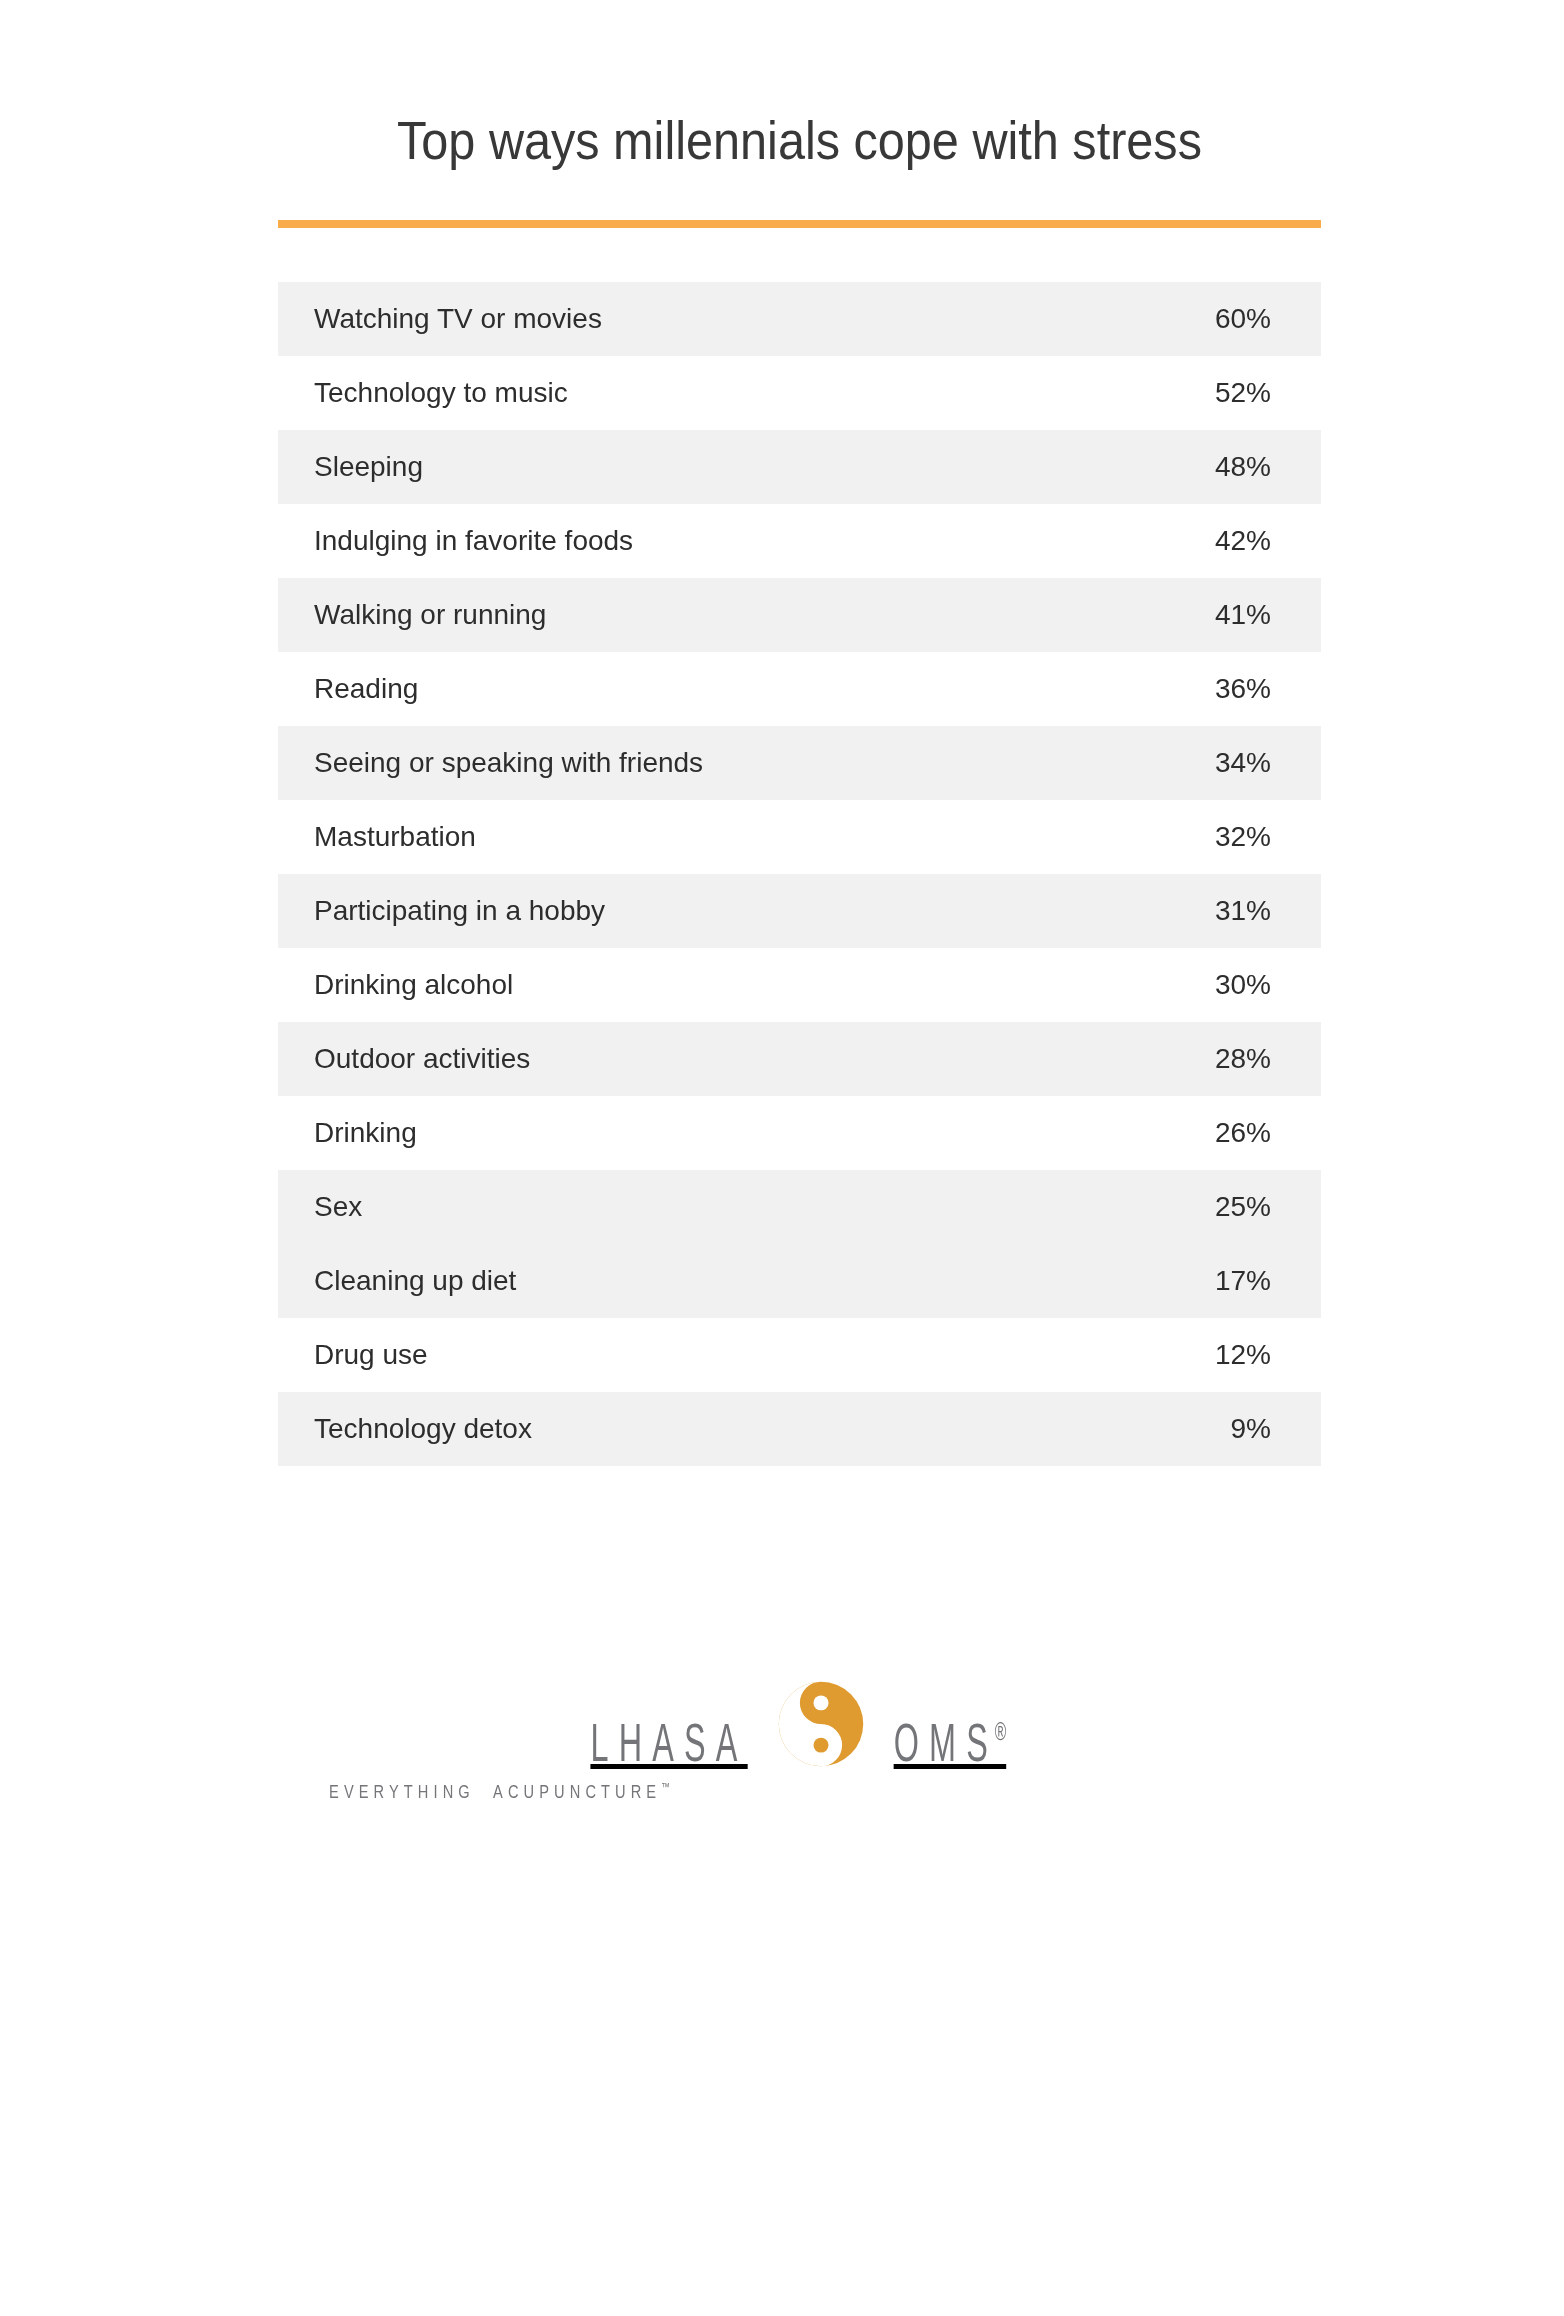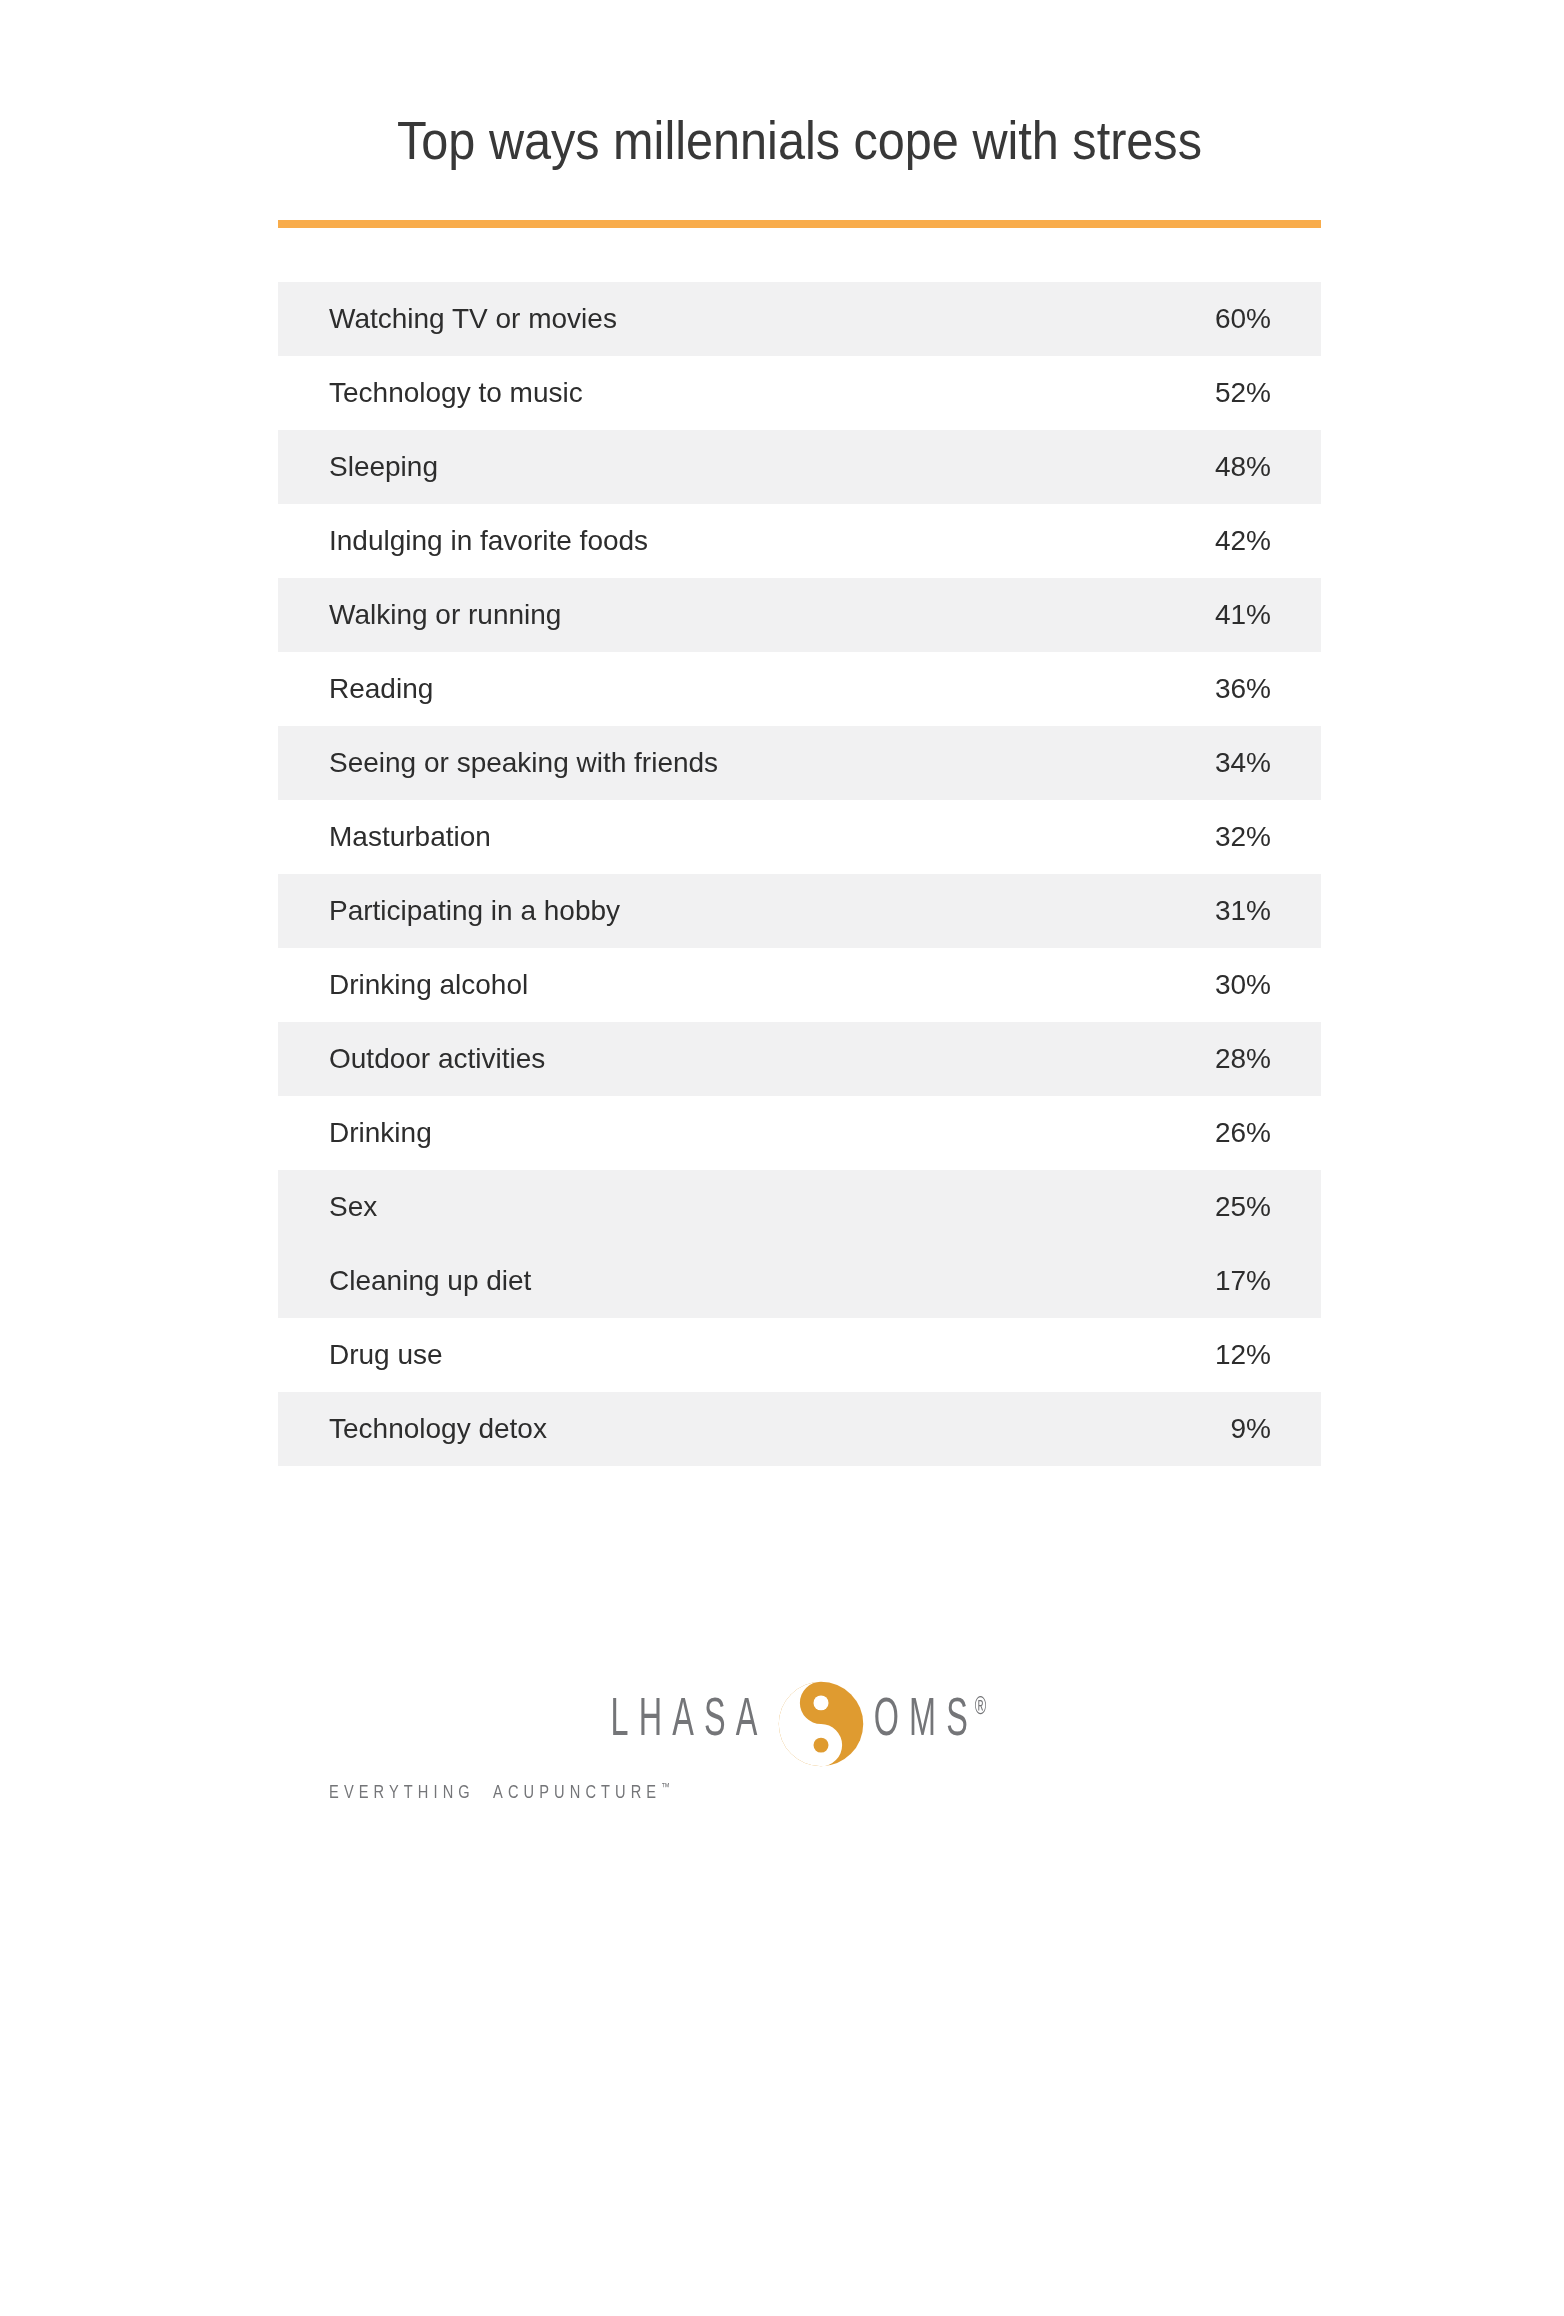--- a/index.html
+++ b/index.html
@@ -13,28 +13,28 @@
     transform:scaleX(0.9); transform-origin:center top;
     white-space:nowrap;
   }
   .divider {
     position:absolute; top:208px; left:0; width:100%; height:7.5px;
     background:#F8AC4B;
   }
   .table { position:absolute; top:270px; left:0; width:100%; }
   .row {
     height:74px; display:flex; align-items:center; justify-content:space-between;
-    padding:0 50px 0 51px; font-size:28px; color:#2D2D2D; background:#ffffff;
+    padding:0 50px 0 36px; font-size:28px; color:#2D2D2D; background:#ffffff;
   }
   .row.odd { background:#F1F1F2; }
   .cell-label { white-space:nowrap; }
   .cell-value { white-space:nowrap; }
 
   .logo { position:absolute; top:1668px; left:0; width:100%; }
-  .logo-row { display:flex; align-items:flex-start; justify-content:center; gap:9px; height:88px; }
+  .logo-row { display:flex; align-items:flex-end; justify-content:center; gap:29px; height:88px;text-decoration:underline; }
   .logo-word {
     display:inline-block; font-size:54px; color:#747578; letter-spacing:17px;
     transform:scaleX(0.6); transform-origin:center center; white-space:nowrap;
     position:relative; top:4.7px; font-weight:400;
   }
   .word-left  { margin:0 -52px; }
   .word-right { margin:0 -39px; }
   .yin-wrap { display:inline-flex; width:88px; height:88px; flex:0 0 auto; }
   .reg { font-size:26px; letter-spacing:0; position:relative; top:-20.6px; left:-5.6px; }
 

